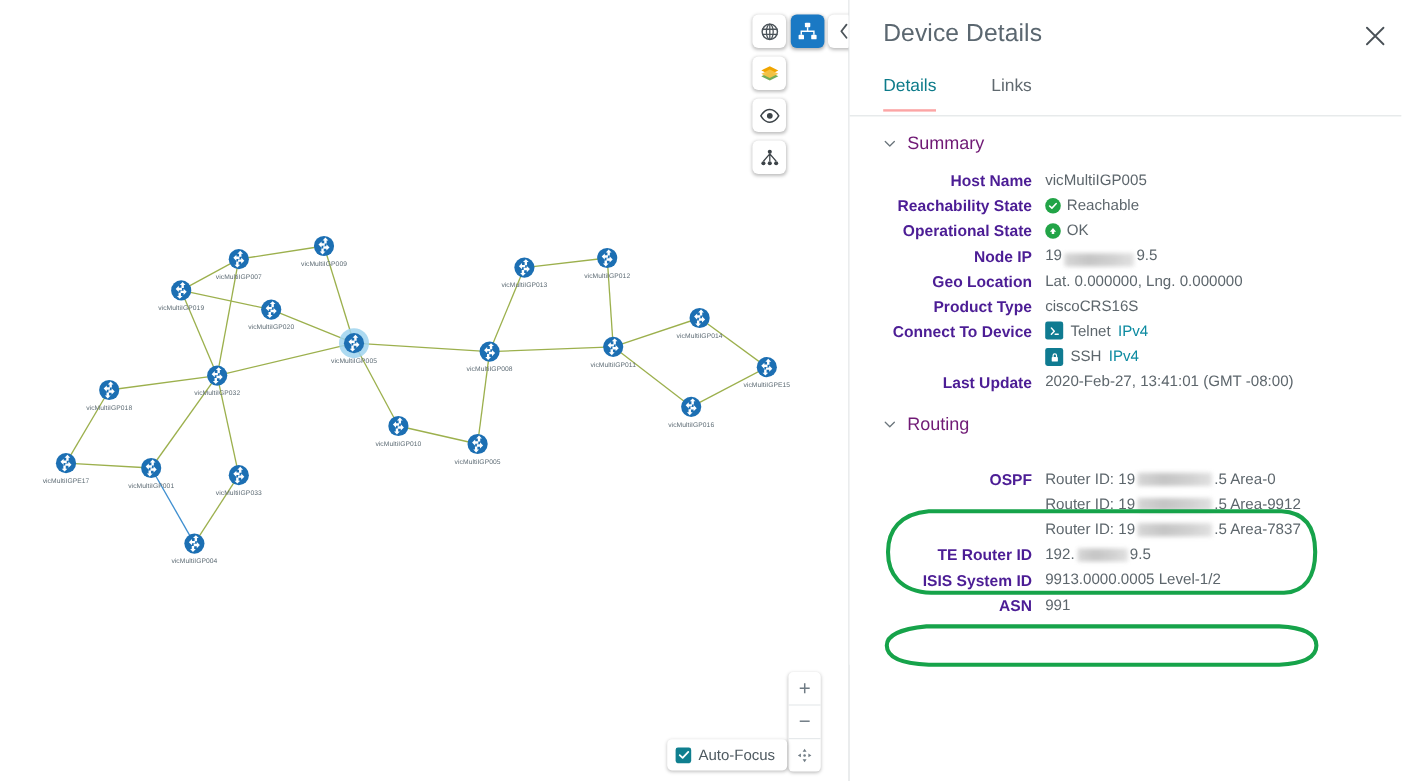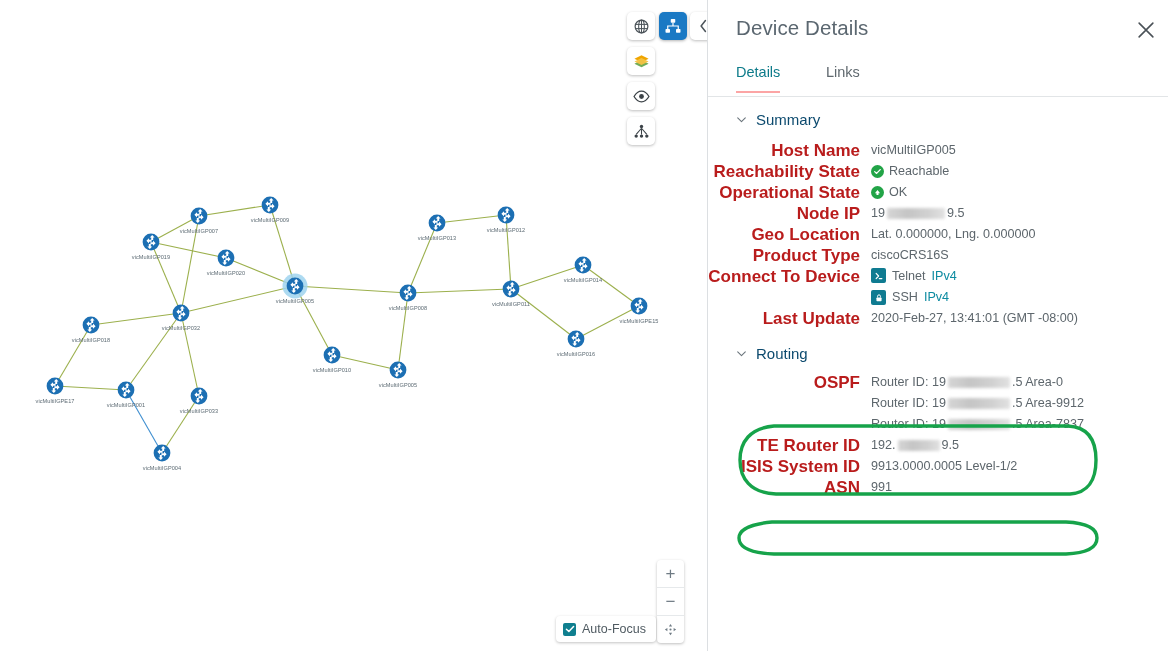--- a/index.html
+++ b/index.html
@@ -89,26 +89,26 @@
   }
   .tab.active{color:#0d7b8a;border-bottom:2px solid #fca5a5;}
   .tab.idle{color:#60696f;}
   #t-details{left:28px;}
   #t-links{left:118px;}
   
   .section-head{
     display:flex;align-items:center;gap:8px;margin-left:26px;
   }
   .section-head .caret{width:14px;height:14px;display:flex;align-items:center;justify-content:center;cursor:pointer;}
-  .section-head .stitle{font-size:15px;color:#0c4a6e;}
+  .section-head .stitle{font-size:15px;color:#701a75;}
   
   .kv{position:relative;}
   .kv-row{display:flex;margin-bottom:4px;}
   .kv-key{
-    width:152px;text-align:right;font-size:17px;color:#b91c1c;font-weight:bold;
+    width:152px;text-align:right;font-size:13px;color:#4c1d95;font-weight:bold;
     padding-right:11px;flex:none;line-height:17px;
   }
   .kv-val{
     font-size:12.6px;color:#5d666c;line-height:17px;display:flex;align-items:center;gap:5px;
   }
   .redact{
     display:inline-block;height:11px;vertical-align:-1px;
     background:linear-gradient(90deg,#d2d2d2,#bfbfbf 35%,#cccccc 70%,#dedede);
     filter:blur(1.6px);opacity:.9;margin:0 2px;border-radius:1px;
   }
@@ -390,21 +390,21 @@
           <span class="ico-ok">
             <svg width="9" height="9" viewBox="0 0 14 14">
               <path d="M7 3 L11 8 L8.6 8 L8.6 11 L5.4 11 L5.4 8 L3 8 Z" fill="#fff"></path>
             </svg>
           </span>
           <span>OK</span>
         </div>
       </div>
       <div class="kv-row">
         <div class="kv-key">Node IP</div>
-        <div class="kv-val" style="gap: 0px;">
+        <div class="kv-val" style="gap: 0px; align-items: flex-end;">
           <span>19</span>
           <span class="redact" style="width: 58px;"></span>
           <span>9.5</span>
         </div>
       </div>
       <div class="kv-row">
         <div class="kv-key">Geo Location</div>
         <div class="kv-val">
           <span>Lat. 0.000000, Lng. 0.000000</span>
         </div>
@@ -450,21 +450,21 @@
 
   <div class="section-head" id="routing-head" style="margin-top: 18px;">
     <span class="caret">
       <svg width="13" height="13" viewBox="0 0 24 24">
           <path d="M5 9 L12 16 L19 9" fill="none" stroke="#6b757c" stroke-width="2" stroke-linecap="round" stroke-linejoin="round"></path>
         </svg>
     </span>
     <span class="stitle">Routing</span>
   </div>
 
-  <div class="kv" id="routing-rows" style="margin-top: 12px;">
+  <div class="kv" id="routing-rows" style="margin-top: 29px;">
       <div class="kv-row">
         <div class="kv-key">OSPF</div>
         <div class="kv-val" style="flex-direction: column; align-items: flex-start; gap: 4px;">
           <div style="display: flex; align-items: center;">
             <span>Router ID: 19</span>
             <span class="redact" style="width: 62px;"></span>
             <span>.5 Area-0</span>
           </div>
           <div style="display: flex; align-items: center;">
             <span>Router ID: 19</span>

